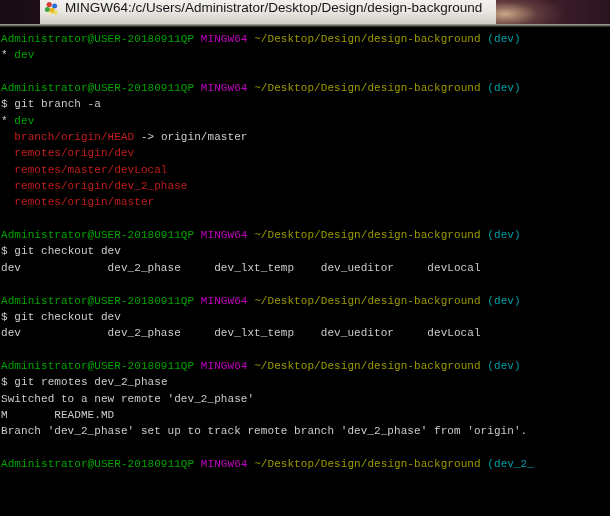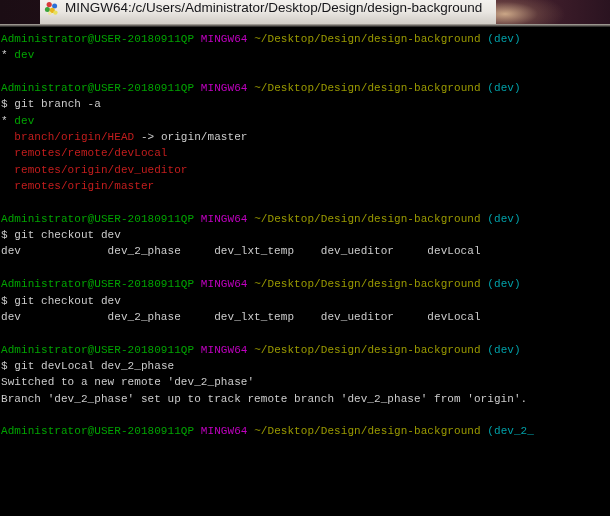--- a/index.html
+++ b/index.html
@@ -115,36 +115,38 @@
 <div id="terminal">
 
   <div class="line"><span class="c-green">Administrator@USER-20180911QP</span><span> </span><span class="c-magenta">MINGW64</span><span> </span><span class="c-yellow">~/Desktop/Design/design-background</span><span> </span><span class="c-cyan">(dev)</span></div>
   <div class="line"><span class="c-white">* </span><span class="c-green">dev</span></div>
   <div class="line blank"> </div>
 
   <div class="line"><span class="c-green">Administrator@USER-20180911QP</span><span> </span><span class="c-magenta">MINGW64</span><span> </span><span class="c-yellow">~/Desktop/Design/design-background</span><span> </span><span class="c-cyan">(dev)</span></div>
   <div class="line"><span class="c-white">$</span><span> </span><span class="c-white">git branch -a</span></div>
   <div class="line"><span class="c-white">* </span><span class="c-green">dev</span></div>
   <div class="line"><span>  </span><span class="c-red">branch/origin/HEAD</span><span class="c-white"> -&gt; origin/master</span></div>
-  <div class="line c-red">  remotes/remote/devLocal</div>
-  <div class="line c-red">  remotes/origin/dev_ueditor</div>
+  <div class="line c-red">  remotes/origin/dev</div>
+  <div class="line c-red">  remotes/master/devLocal</div>
+  <div class="line c-red">  remotes/origin/dev_2_phase</div>
   <div class="line c-red">  remotes/origin/master</div>
   <div class="line blank"> </div>
 
   <div class="line"><span class="c-green">Administrator@USER-20180911QP</span><span> </span><span class="c-magenta">MINGW64</span><span> </span><span class="c-yellow">~/Desktop/Design/design-background</span><span> </span><span class="c-cyan">(dev)</span></div>
   <div class="line"><span class="c-white">$</span><span> </span><span class="c-white">git checkout dev</span></div>
   <div class="line c-white">dev             dev_2_phase     dev_lxt_temp    dev_ueditor     devLocal</div>
   <div class="line blank"> </div>
 
   <div class="line"><span class="c-green">Administrator@USER-20180911QP</span><span> </span><span class="c-magenta">MINGW64</span><span> </span><span class="c-yellow">~/Desktop/Design/design-background</span><span> </span><span class="c-cyan">(dev)</span></div>
   <div class="line"><span class="c-white">$</span><span> </span><span class="c-white">git checkout dev</span></div>
   <div class="line c-white">dev             dev_2_phase     dev_lxt_temp    dev_ueditor     devLocal</div>
   <div class="line blank"> </div>
 
   <div class="line"><span class="c-green">Administrator@USER-20180911QP</span><span> </span><span class="c-magenta">MINGW64</span><span> </span><span class="c-yellow">~/Desktop/Design/design-background</span><span> </span><span class="c-cyan">(dev)</span></div>
-  <div class="line"><span class="c-white">$</span><span> </span><span class="c-white">git devLocal dev_2_phase</span></div>
+  <div class="line"><span class="c-white">$</span><span> </span><span class="c-white">git remotes dev_2_phase</span></div>
   <div class="line c-white">Switched to a new remote 'dev_2_phase'</div>
+  <div class="line c-white">M       README.MD</div>
   <div class="line c-white">Branch 'dev_2_phase' set up to track remote branch 'dev_2_phase' from 'origin'.</div>
   <div class="line blank"> </div>
 
   <div class="line"><span class="c-green">Administrator@USER-20180911QP</span><span> </span><span class="c-magenta">MINGW64</span><span> </span><span class="c-yellow">~/Desktop/Design/design-background</span><span> </span><span class="c-cyan">(dev_2_</span></div>
 
 </div>
 
 </body></html>

